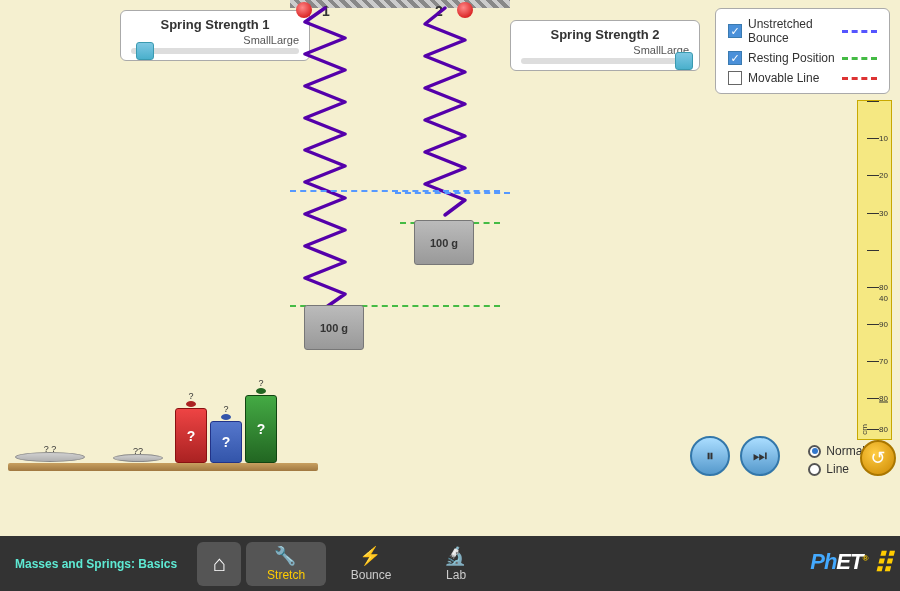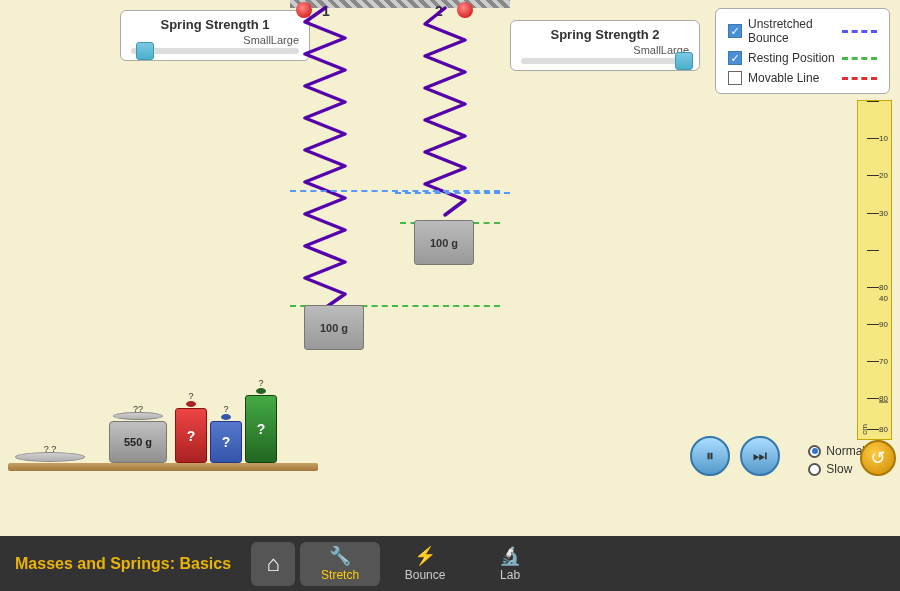--- a/index.html
+++ b/index.html
@@ -437,22 +437,22 @@
       position: absolute;
       bottom: 0;
       left: 0;
       right: 0;
       height: 55px;
       background: #333;
       display: flex;
       align-items: center;
     }
     #app-title {
-      color: #eab308;
-      font-size: 16px;
+      color: #5eead4;
+      font-size: 12px;
       font-weight: bold;
       padding: 0 15px;
       flex-shrink: 0;
     }
     #home-btn {
       width: 44px;
       height: 44px;
       background: #555;
       border-radius: 6px;
       margin-left: 5px;
@@ -613,23 +613,20 @@
   <div id="shelf-area">
 
     <div id="mass-250" class="shelf-mass">
       <span class="qmark">? ?</span>
       <div class="shelf-mass-top" style="width:70px;height:10px;background:linear-gradient(180deg,#d0d0d0,#b0b0b0);border:1px solid #888;border-radius:50%;"></div>
     </div>
 
     <div id="mass-550" class="shelf-mass">
       <span class="qmark" style="font-size:9px;">??</span>
       <div class="shelf-mass-top" style="width:50px;height:8px;background:linear-gradient(180deg,#d0d0d0,#b0b0b0);border:1px solid #888;border-radius:50%;"></div>
-      <div class="shelf-mass-body" style="width:58px;height:42px;background:linear-gradient(180deg,#c0c0c0,#909090);border:1px solid #777;border-radius:4px;">
-        <span>550 g</span>
-      </div>
     </div>
 
     <div id="mass-unknown-group">
 
       <div class="unknown-mass">
         <span style="font-size:9px;color:#333;">?</span>
         <div style="width:10px;height:6px;background:#aa2222;border-radius:50%;margin-bottom:1px;"></div>
         <div class="unknown-mass-body" style="width:32px;height:55px;background:linear-gradient(180deg,#ee4444,#aa2222);border:1px solid #881111;border-radius:3px;font-size:14px;">?</div>
       </div>
 
@@ -658,21 +655,21 @@
     </div>
   </div>
 
   <div id="speed-controls">
     <div class="radio-item">
       <div class="radio-circle selected"></div>
       <span>Normal</span>
     </div>
     <div class="radio-item">
       <div class="radio-circle"></div>
-      <span>Slow</span>
+      <span>Line</span>
     </div>
   </div>
 
   <div id="reset-btn">
     <span>↺</span>
   </div>
 
 </div>
 
 <div id="bottom-bar">
@@ -689,13 +686,17 @@
   <div class="nav-tab">
     <span class="nav-tab-icon">⚡</span>
     <span class="nav-tab-label normal">Bounce</span>
   </div>
 
   <div class="nav-tab">
     <span class="nav-tab-icon">🔬</span>
     <span class="nav-tab-label normal">Lab</span>
   </div>
 
+  <div id="phet-logo">
+    <span class="ph">Ph</span><span class="et">ET</span><span class="dot">®</span>
+    <span style="font-size:28px;color:#ffcc00;vertical-align:middle;">⠿</span>
+  </div>
 </div>
 
 </body></html>

